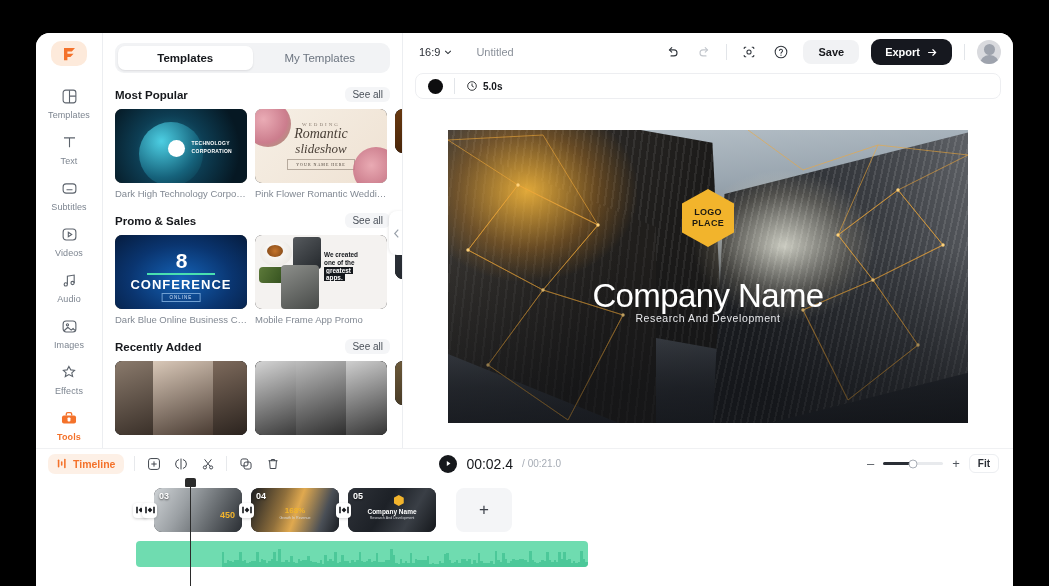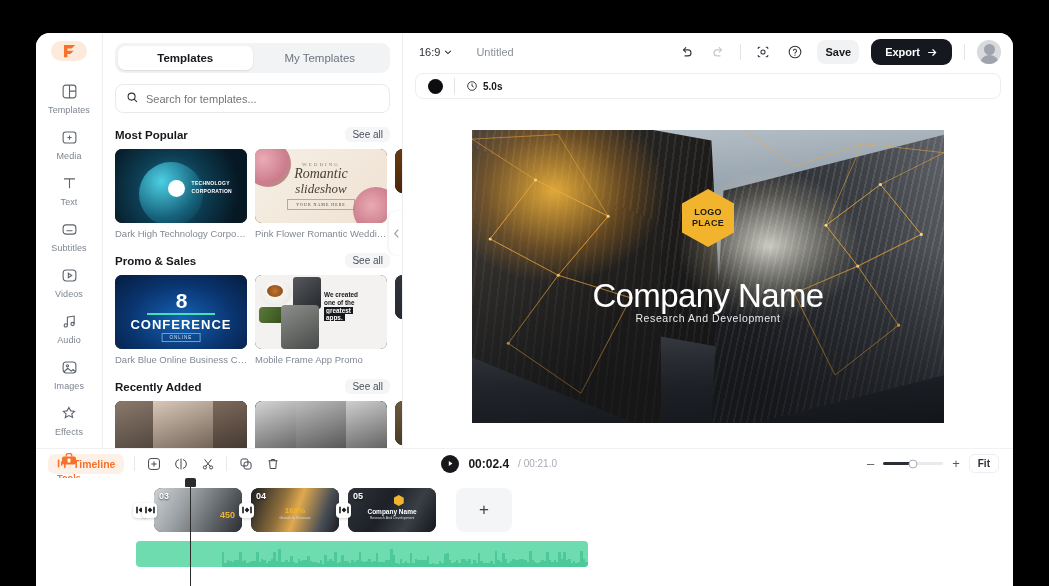--- a/index.html
+++ b/index.html
@@ -165,21 +165,21 @@
   .editor { flex: 1; background:#fff; display:flex; flex-direction:column; }
   .topbar {
     height: 38px; display:flex; align-items:center; padding: 0 12px 0 16px; gap: 10px;
   }
   .ratio { display:flex; align-items:center; gap:4px; font-size:11px; color:#2a2e35; cursor:pointer; }
   .proj-title { font-size:11px; color:#8a9099; margin-left: 14px; cursor:text; }
   .topbar-center { margin-left:auto; display:flex; align-items:center; gap:12px; }
   .ic-btn { width:20px; height:20px; display:flex; align-items:center; justify-content:center; cursor:pointer; }
   .vdiv { width:1px; height:16px; background:#e2e5e9; }
   .btn-save {
-    background:#f1f2f4; border-radius:8px; padding:6px 8px;
+    background:#f1f2f4; border-radius:8px; padding:6px 15px;
     font-size:11px; font-weight:bold; color:#16181c; cursor:pointer;
   }
   .btn-export {
     background:#16181f; border-radius:9px; padding:7px 14px;
     font-size:11px; font-weight:bold; color:#fff; cursor:pointer;
     display:flex; align-items:center; gap:7px;
   }
   .avatar {
     width:24px; height:24px; border-radius:50%;
     background:#d9dade; overflow:hidden; position:relative; cursor:pointer;
@@ -192,21 +192,21 @@
   .props-bar {
     margin: 2px 12px 0 12px; height: 26px;
     border:1px solid #edeef1; border-radius: 8px;
     display:flex; align-items:center; padding: 0 12px; gap: 11px;
   }
   .color-dot { width:15px; height:15px; border-radius:50%; background:#0d0d0f; cursor:pointer; }
   .dur { display:flex; align-items:center; gap:5px; font-size:10px; font-weight:bold; color:#16181c; cursor:pointer; }
 
   .canvas-wrap { flex:1; display:flex; align-items:center; justify-content:center; padding: 8px 0 2px; }
   .canvas {
-    width: 472px; height: 293px; position:relative; overflow:hidden;
+    width: 520px; height: 293px; position:relative; overflow:hidden;
     background:#1b1d22;
   }
   .sky { position:absolute; inset:0;
      background: linear-gradient(175deg,#bcc6cd 0%,#9aa6b0 22%,#5e646c 55%,#2b2f36 85%,#191c21 100%); }
   .bldgL { position:absolute; left:-4%; top:-4%; width:56%; height:70%;
      background: linear-gradient(118deg,#4d4741 0%,#2f2c29 35%,#1b1a19 75%);
      transform: skewY(13deg) rotate(-3deg); }
   .bldgL::after { content:''; position:absolute; inset:0;
      background: repeating-linear-gradient(100deg, rgba(255,255,255,.07) 0 2px, transparent 2px 7px); }
   .bldgL2 { position:absolute; left:-2%; top:18%; width:42%; height:72%;
@@ -250,21 +250,21 @@
   .tl-chip {
     display:flex; align-items:center; gap:5px; background:#fdf0e6;
     color:#f4722b; font-size:10.5px; font-weight:bold;
     padding:4px 9px; border-radius:7px; cursor:pointer;
   }
   .tl-sep { width:1px; height:15px; background:#e7e9ec; }
   .tool-ic { width:17px; height:17px; display:flex; align-items:center; justify-content:center; cursor:pointer; }
   .play-group { margin:0 auto; display:flex; align-items:center; gap:9px; }
   .play-btn { width:18px; height:18px; border-radius:50%; background:#16181c;
      display:flex; align-items:center; justify-content:center; cursor:pointer; }
-  .time-txt { font-size:12px; font-weight:bold; color:#16181c; }
+  .time-txt { font-size:14px; font-weight:normal; color:#16181c; }
   .time-tot { font-size:10px; color:#a6acb5; font-weight:normal; }
   .zoom-group { display:flex; align-items:center; gap:9px; margin-left:auto; }
   .zbtn { font-size:13px; color:#52585f; cursor:pointer; line-height:1; user-select:none; }
   .zslider { width:60px; height:3px; background:#e8eaed; border-radius:2px; position:relative; cursor:pointer; }
   .zslider .fill { position:absolute; left:0; top:0; height:3px; width:50%; background:#2a2e35; border-radius:2px; }
   .zslider .knob { position:absolute; left:50%; top:50%; transform:translate(-50%,-50%);
      width:9px; height:9px; border-radius:50%; background:#fff; border:1.5px solid #a9aeb6; }
   .fit-btn { font-size:10px; font-weight:bold; color:#2a2e35; background:#fff;
      border:1px solid #eceef1; border-radius:6px; padding:3px 8px; cursor:pointer; }
 
@@ -337,29 +337,20 @@
           <svg width="17" height="17" viewBox="0 0 20 20" fill="none" stroke="#5c636c" stroke-width="1.3">
             <rect x="2.5" y="2.5" width="15" height="15" rx="3"></rect>
               <path d="M10 2.5v15M10 9.5h7.5"></path>
           </svg>
         </span>
         <span class="rail-label">Templates</span>
       </div>
       <div class="rail-item">
         <span class="rail-icon">
           <svg width="17" height="17" viewBox="0 0 20 20" fill="none" stroke="#5c636c" stroke-width="1.3">
-            <rect x="2.5" y="3.5" width="15" height="13" rx="3"></rect>
-              <path d="M10 7.5v5M7.5 10h5"></path>
-          </svg>
-        </span>
-        <span class="rail-label">Media</span>
-      </div>
-      <div class="rail-item">
-        <span class="rail-icon">
-          <svg width="17" height="17" viewBox="0 0 20 20" fill="none" stroke="#5c636c" stroke-width="1.3">
             <path d="M3.5 4.5h13M10 4.5v11"></path>
           </svg>
         </span>
         <span class="rail-label">Text</span>
       </div>
       <div class="rail-item">
         <span class="rail-icon">
           <svg width="17" height="17" viewBox="0 0 20 20" fill="none" stroke="#5c636c" stroke-width="1.3">
             <rect x="2.5" y="4.5" width="15" height="11" rx="3.5"></rect>
               <path d="M6.5 11.5h7"></path>
@@ -415,29 +406,20 @@
         <span class="rail-label">Tools</span>
       </div>
     </div>
 
     <div class="tpl-panel">
       <div class="tabs">
         <div class="tab active">Templates</div>
         <div class="tab">My Templates</div>
       </div>
 
-      <div class="search-box">
-        <span>
-          <svg width="13" height="13" viewBox="0 0 20 20" fill="none" stroke="#2f343b" stroke-width="1.7">
-            <circle cx="8.6" cy="8.6" r="5.4"></circle>
-              <path d="M12.6 12.6l4.2 4.2"></path>
-          </svg>
-        </span>
-        <input placeholder="Search for templates..." style="">
-      </div>
 
       <div class="sec-head">
         <span class="sec-title">Most Popular</span>
         <span class="see-all">See all</span>
       </div>
       <div class="thumb-row">
         <div class="thumb-card">
           <div class="thumb">
             <div class="art t1">
                 <div class="globe"></div>

